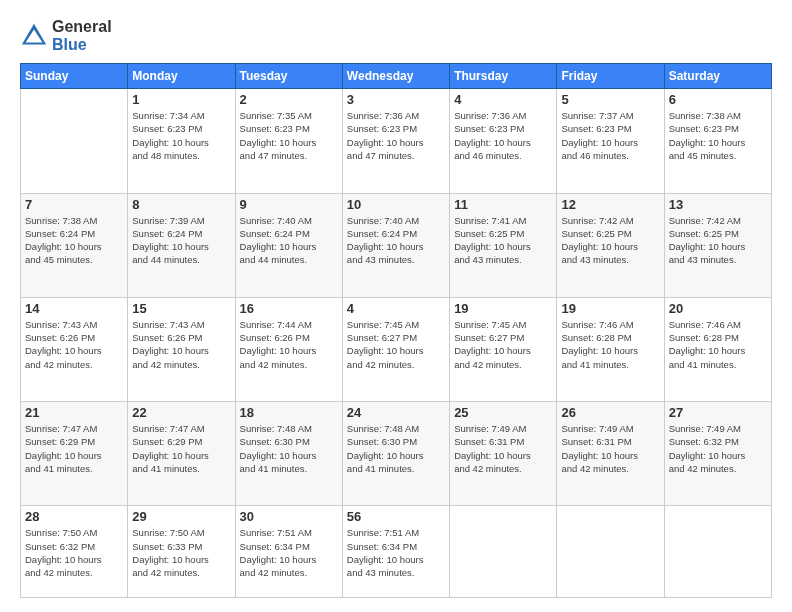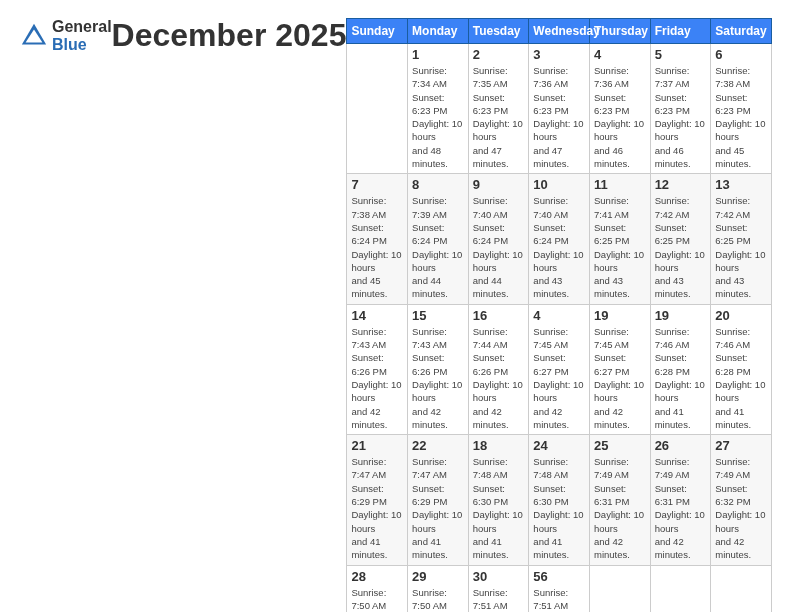--- a/index.html
+++ b/index.html
@@ -9,21 +9,21 @@
       background: #fff;
       font-family: Arial, sans-serif;
       font-size: 11px;
       overflow: hidden;
     }
     .page {
       width: 792px;
       height: 612px;
       padding: 18px 20px 14px 20px;
       display: flex;
-      flex-direction: row;
+      flex-direction: column;
     }
     .header {
       display: flex;
       justify-content: space-between;
       align-items: flex-start;
       margin-bottom: 10px;
     }
     .logo {
       display: flex;
       align-items: center;
@@ -114,21 +114,20 @@
       <svg class="logo-icon" viewBox="0 0 30 30">
         <polygon points="15,2 28,24 2,24" fill="#2a6db5"></polygon>
         <polygon points="15,8 24,22 6,22" fill="#fff"></polygon>
       </svg>
       <div class="logo-text">
         <span class="logo-general">General</span>
         <span class="logo-blue">Blue</span>
       </div>
     </div>
     <div class="title-block">
-      <div class="month-title">December 2025</div>
     </div>
   </div>
 
   <table class="calendar">
     <thead>
       <tr>
       <th>Sunday</th>
           <th>Monday</th>
           <th>Tuesday</th>
           <th>Wednesday</th>

